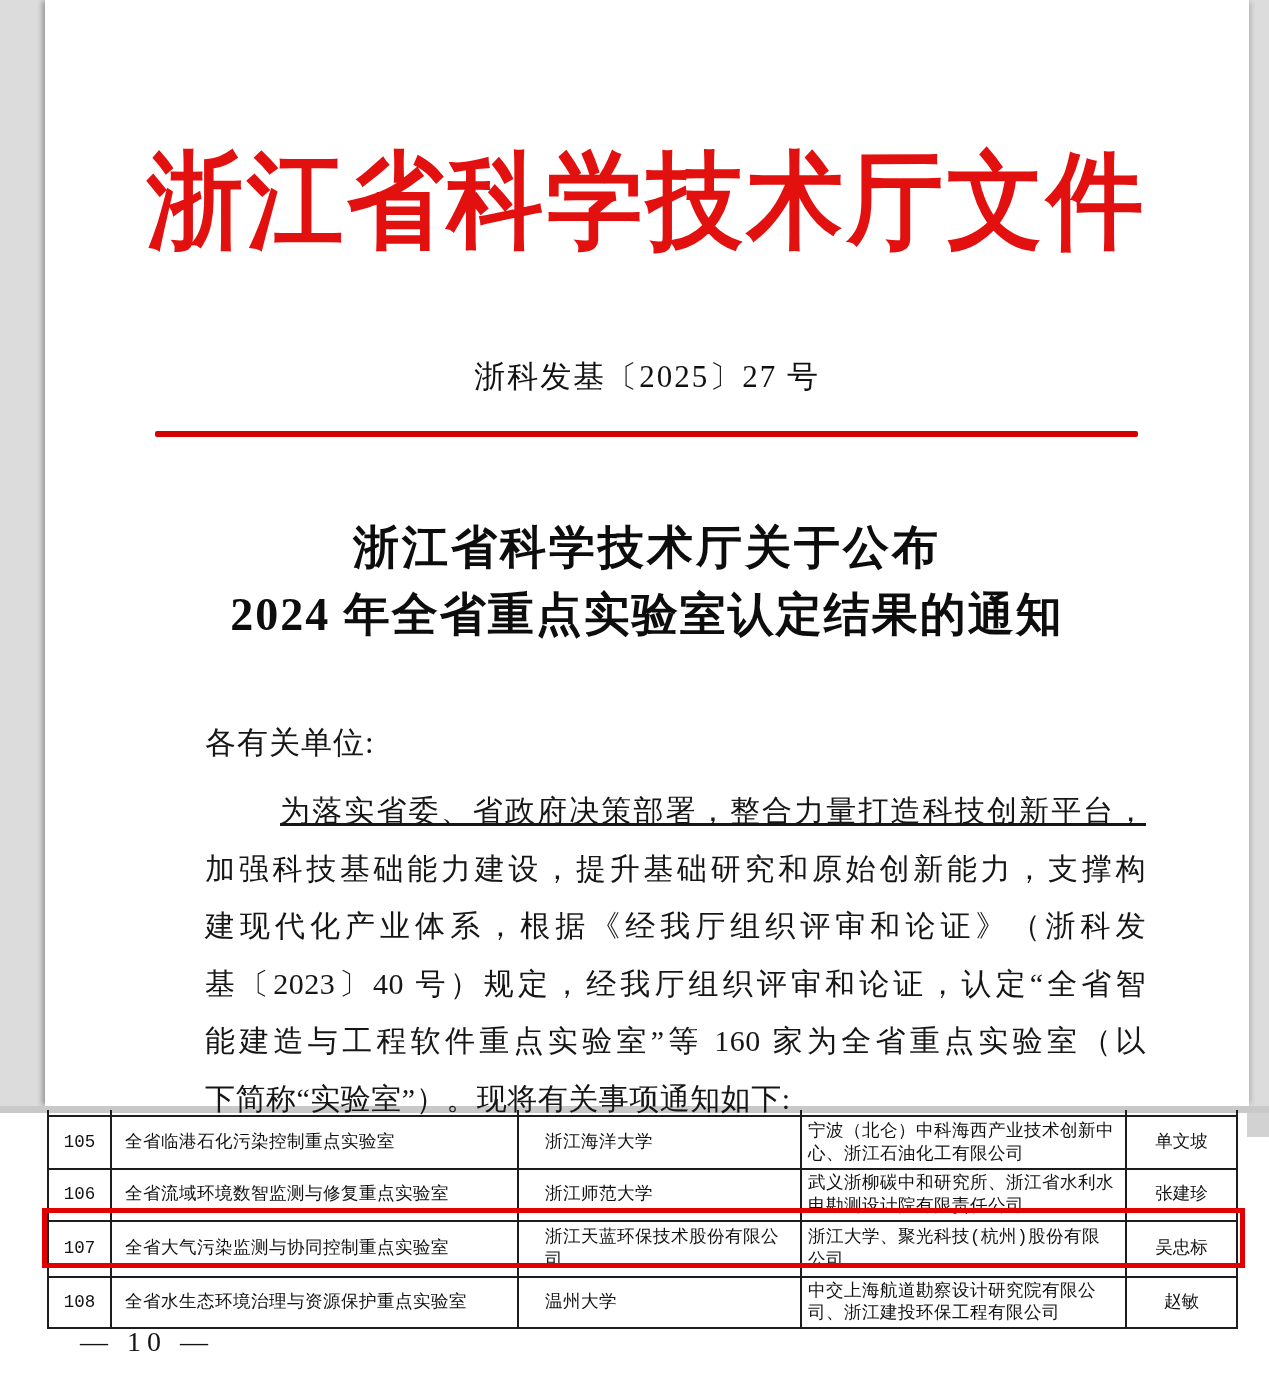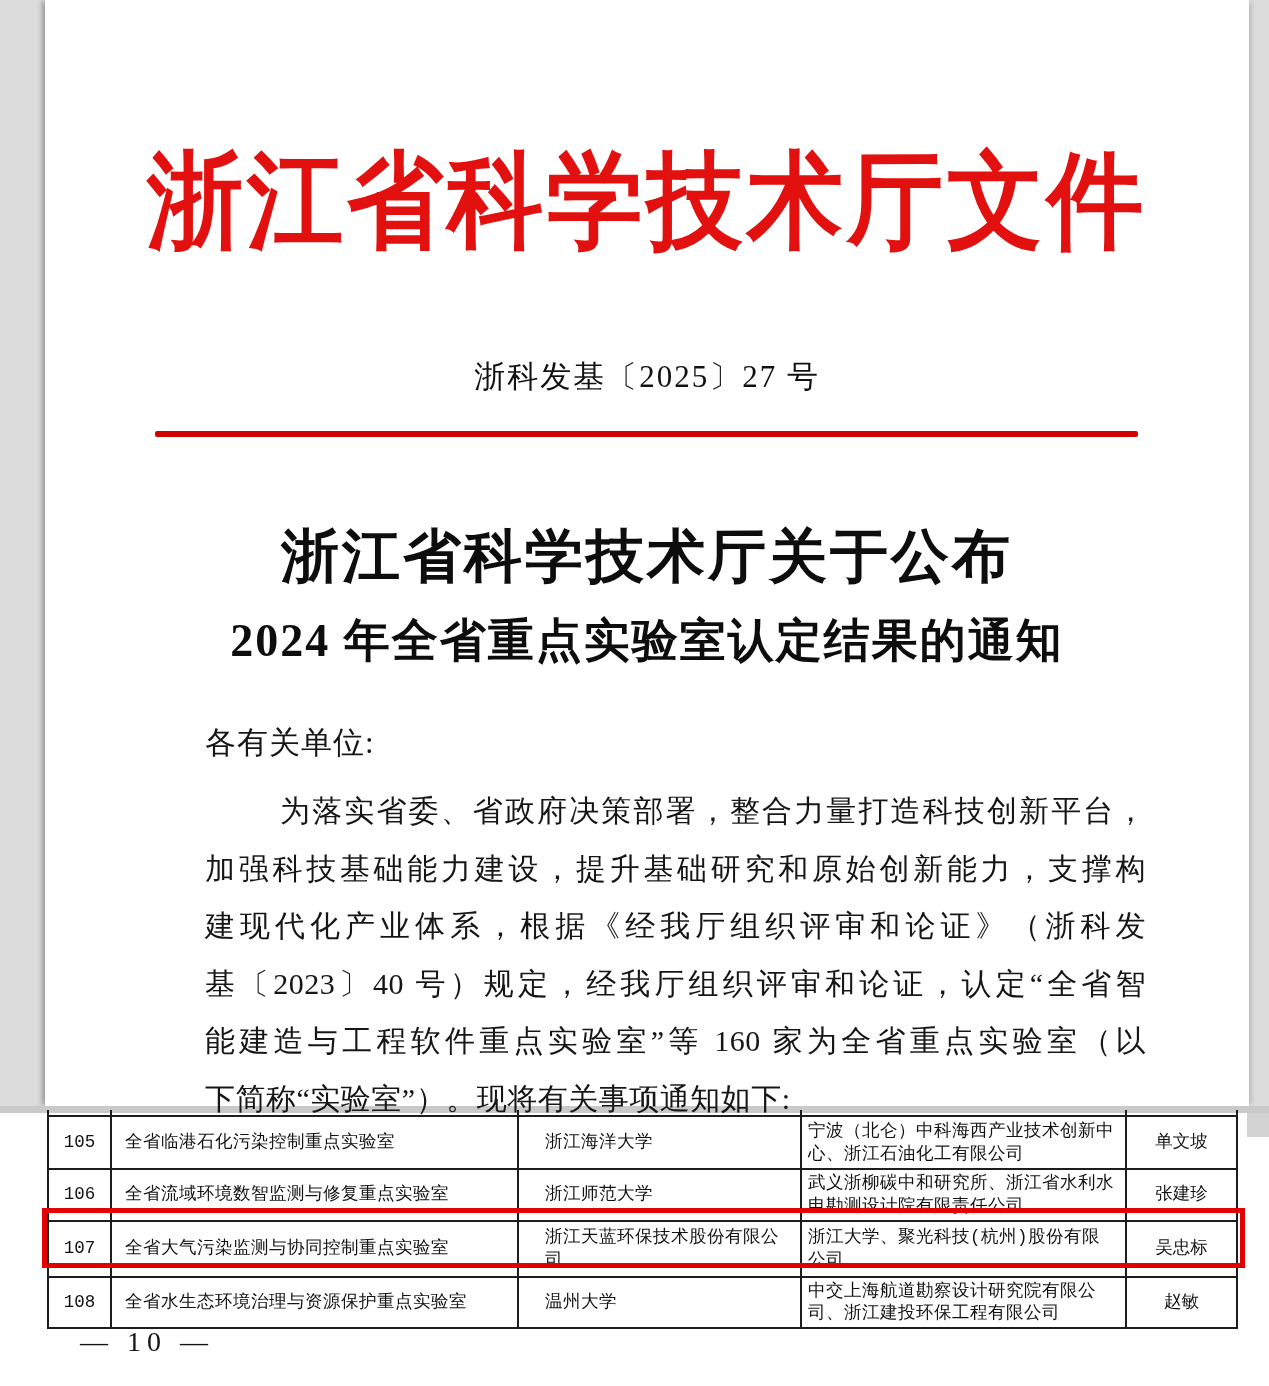--- a/index.html
+++ b/index.html
@@ -52,37 +52,37 @@
     text-align:center;font-size:31px;letter-spacing:2px;color:#111;
   }
   .red-rule{
     position:absolute;left:155px;top:431px;width:983px;height:6px;
     background:var(--rule_red);border-radius:2px;
   }
   .notice-title{
     position:absolute;left:45px;top:528px;width:1204px;
     text-align:center;font-weight:bold;color:#0d0d0d;
   }
-  .notice-title .t1{font-size:58px;letter-spacing:3px;line-height:1.0;}
-  .notice-title .t2{font-size:46px;letter-spacing:2px;margin-top:32px;line-height:1.0;}
+  .notice-title .t1{font-size:46px;letter-spacing:3px;line-height:1.0;font-family:Liberation Mono, monospace;}
+  .notice-title .t2{font-size:46px;letter-spacing:2px;margin-top:18px;line-height:1.0;}
 
   .salutation{
     position:absolute;left:205px;top:722px;
     font-size:31px;letter-spacing:1px;
   }
   .body-block{
     position:absolute;left:205px;top:782px;width:941px;
     font-size:30px;line-height:57.5px;letter-spacing:0.5px;
   }
   .bline{
     text-align:justify;
     text-align-last:justify;
     white-space:nowrap;
   }
-  .bline.indent{ text-indent:75px; }
+  .bline.indent{ text-indent:75px;text-decoration:underline; }
   .bline.last{ text-align-last:left; white-space:normal; }
 
   
   .results-table{
     position:absolute;left:47px;top:1110px;
     border-collapse:collapse;table-layout:fixed;
     width:1189px;
     font-size:17.5px;color:#111;font-family:Liberation Mono, monospace;
   }
   .results-table td{

